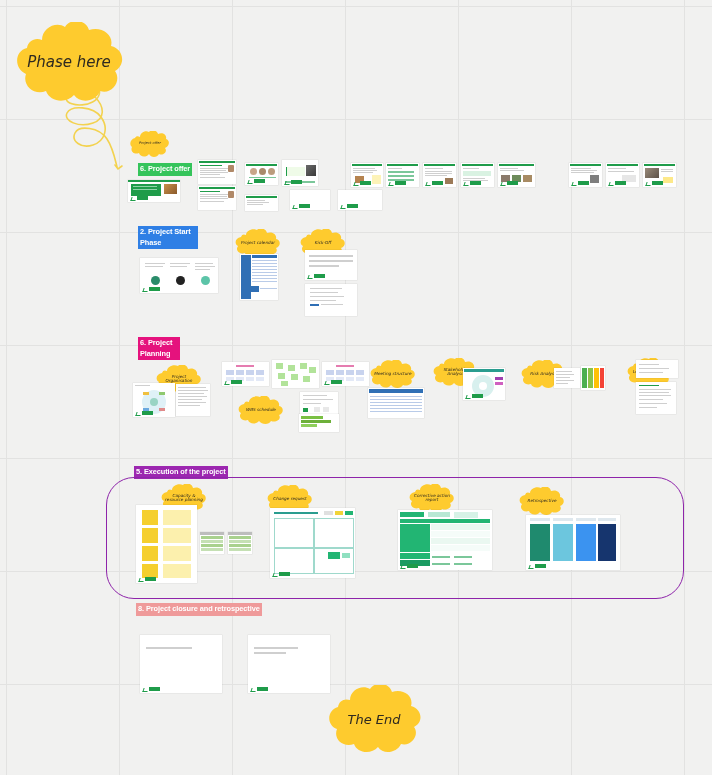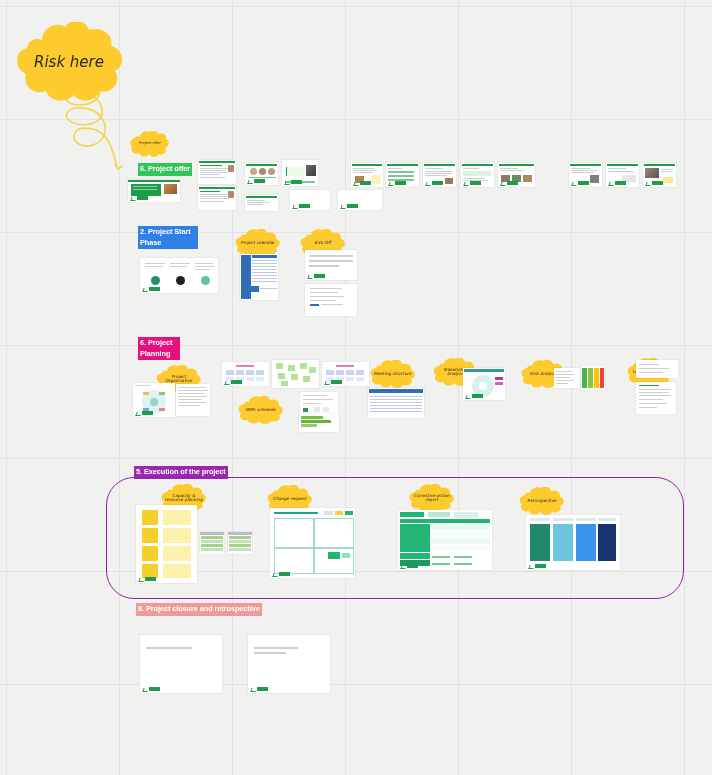--- a/index.html
+++ b/index.html
@@ -79,23 +79,31 @@
              C58,73 60,84 62,92" fill="none" stroke="#f3d24f" stroke-width="1.6" stroke-linecap="round"></path>
     <path d="M60,90 l3,4 l4,-3" fill="none" stroke="#f3d24f" stroke-width="1.6" stroke-linecap="round"></path>
   </svg>
 
   <div class="cloud cloud-start">
     <svg class="blob" viewBox="0 0 114 82" preserveAspectRatio="none">
       <path fill="#fecb2e" d="M30,18 C30,6 44,-1 53,5 C58,-4 74,-3 77,8 C90,4 102,13 99,24
         C112,27 114,43 103,49 C110,59 100,73 88,69 C84,80 68,82 62,73 C54,82 38,80 34,69
         C22,74 10,63 14,52 C2,47 2,29 15,26 C16,19 23,15 30,18 Z"></path>
     </svg>
-    <div class="txt">Risk here</div>
-  </div>
-
+    <div class="txt">Phase here</div>
+  </div>
+
+  <div class="cloud cloud-end">
+    <svg class="blob" viewBox="0 0 100 70" preserveAspectRatio="none">
+      <path fill="#fecb2e" d="M26,15 C26,5 38,-1 46,4 C51,-4 65,-3 68,7 C79,3 90,11 87,21
+        C98,24 100,37 90,42 C96,50 87,62 77,59 C73,68 59,70 54,62 C47,70 33,68 30,59
+        C19,63 9,54 13,44 C2,40 3,25 14,22 C15,16 20,13 26,15 Z"></path>
+    </svg>
+    <div class="txt">The End</div>
+  </div>
 
   <div class="cloud mini" style="left:130px;top:131px;">
     <svg class="blob" viewBox="0 0 40 26" preserveAspectRatio="none">
       <path fill="#fecb2e" d="M10,6 C10,2 15,-1 19,1 C21,-2 27,-1 28,3 C33,1 37,4 36,8
         C40,9 40,15 35,17 C38,21 33,25 29,23 C27,27 21,27 19,23 C16,27 10,26 9,22
         C4,24 0,20 2,16 C-1,14 0,8 5,7 C6,5 8,5 10,6 Z"></path>
     </svg>
     <div class="txt">Project offer</div>
   </div>
 

